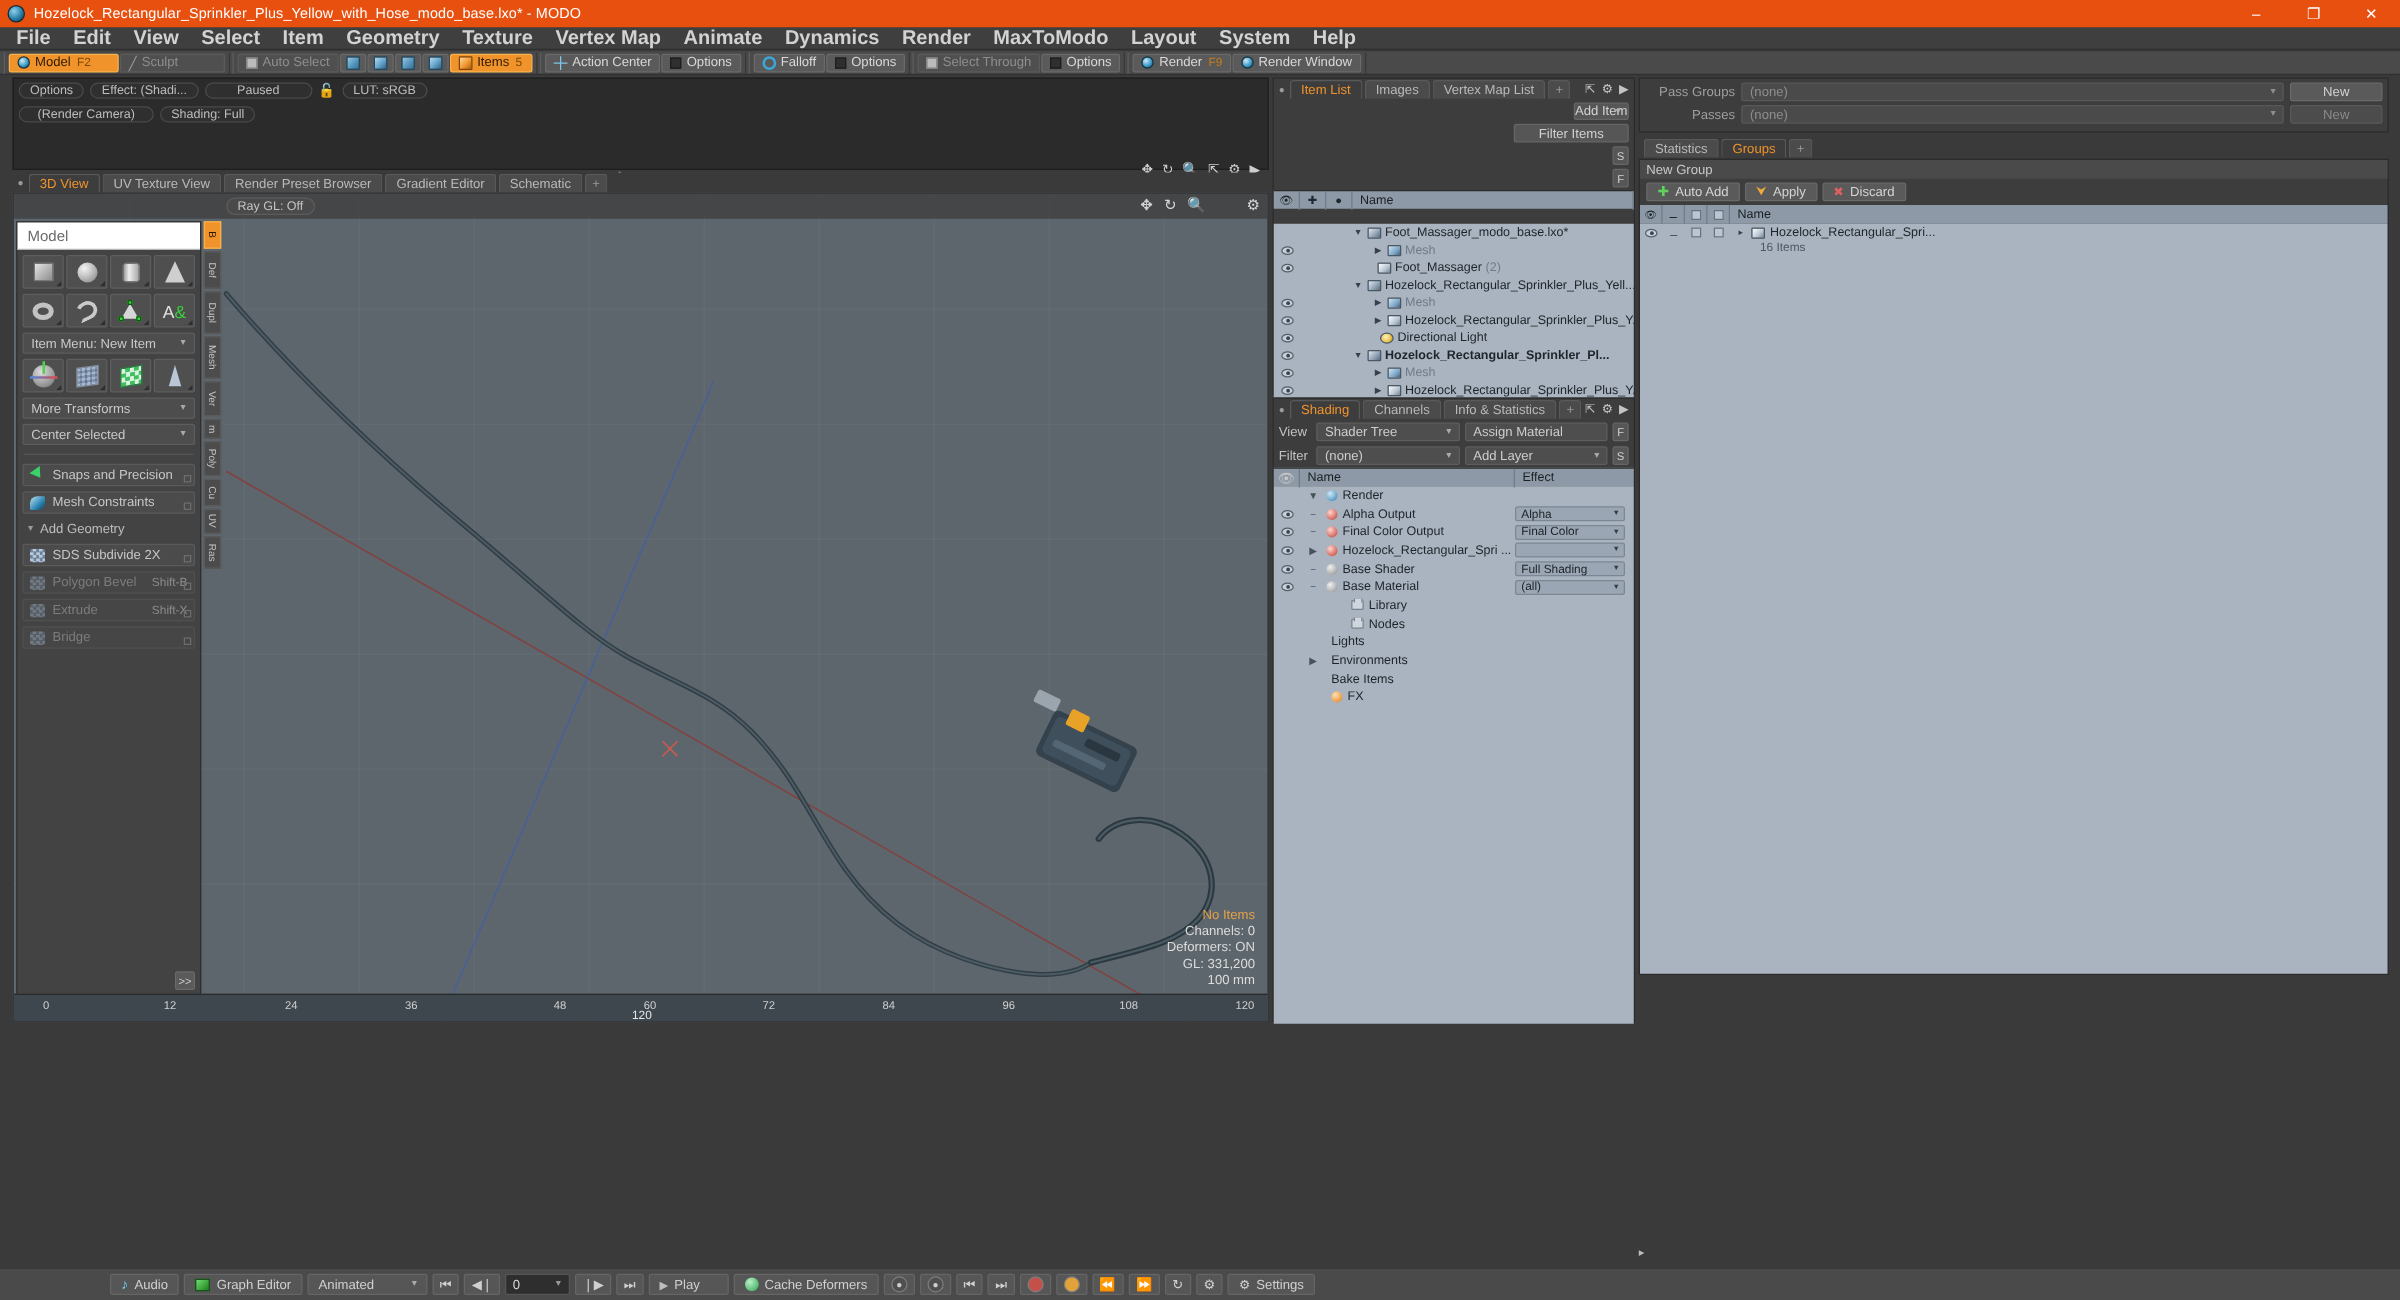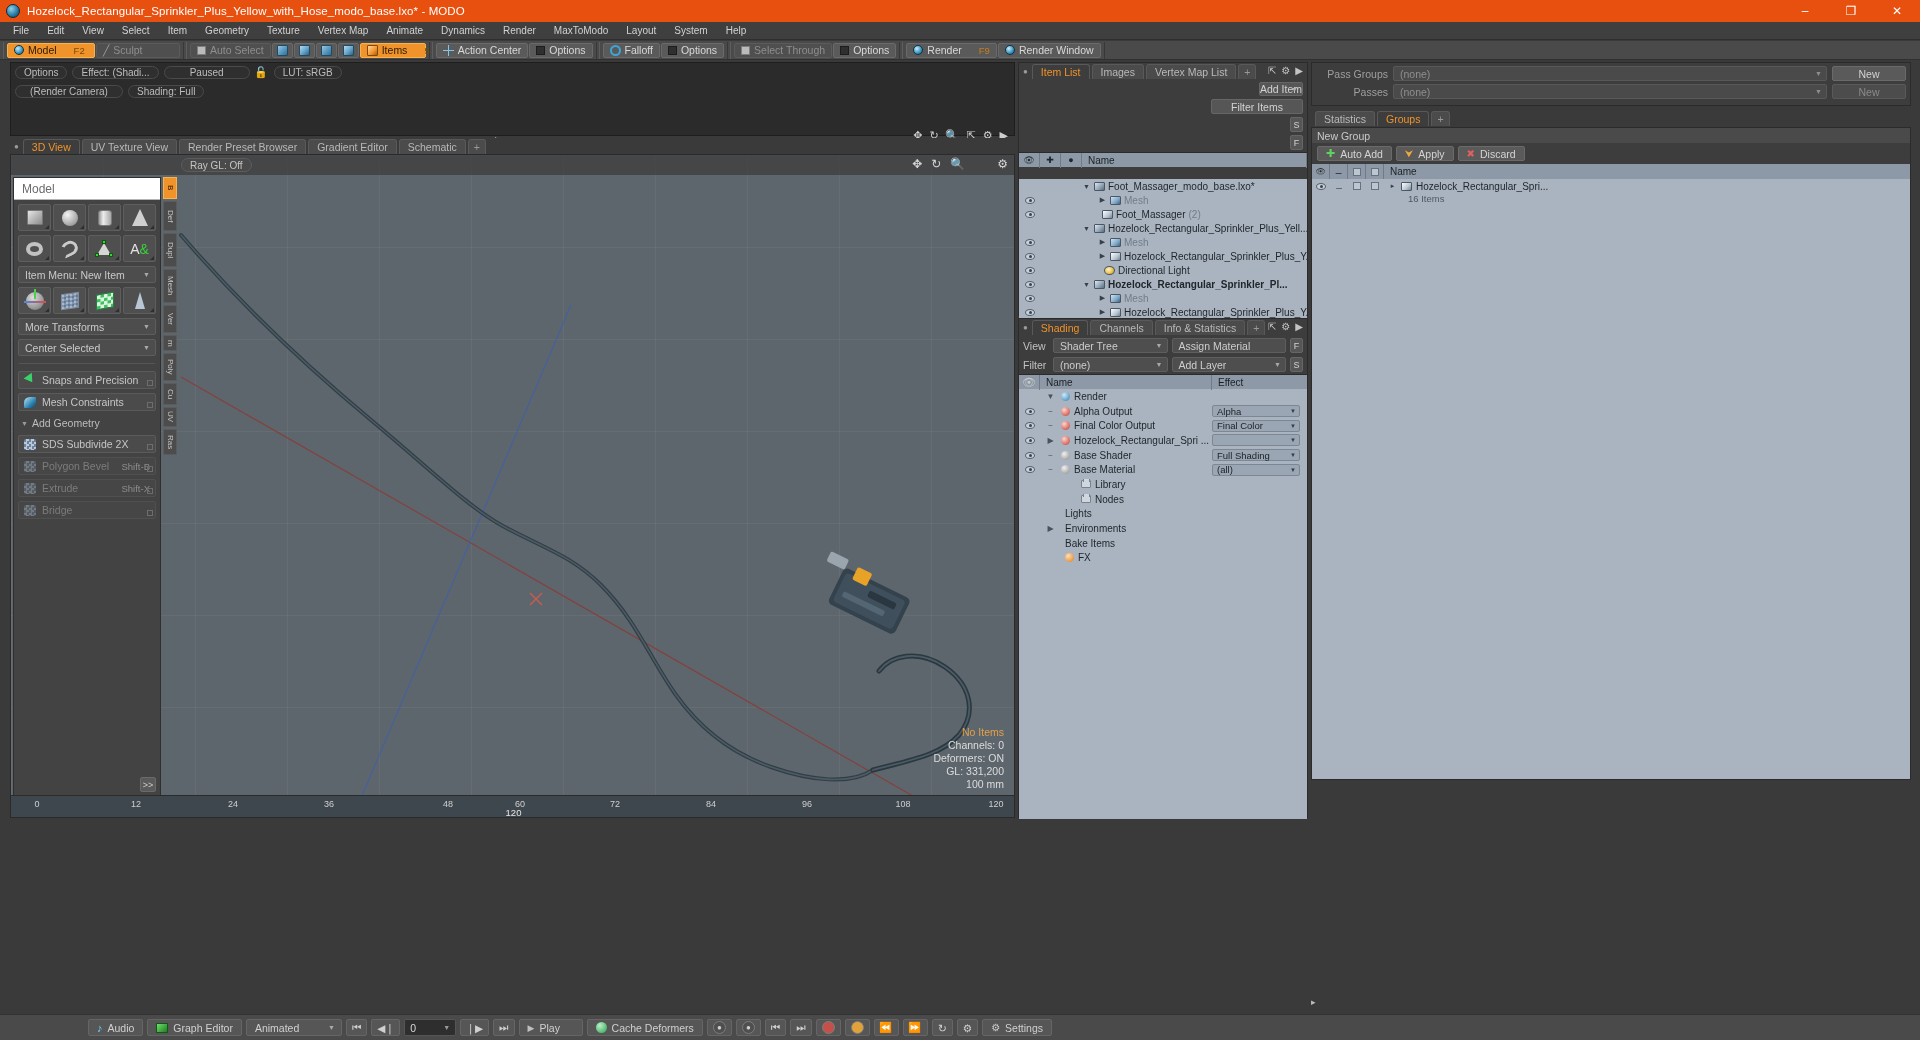--- a/index.html
+++ b/index.html
@@ -26,38 +26,38 @@
   .tb-title { color:#ffffff; font-size:11.5px; letter-spacing:.1px; white-space:nowrap; }
   .tb-buttons { position:absolute; right:0; top:0; height:22px; display:flex; }
   .tb-btn { width:46px; height:22px; display:flex; align-items:center; justify-content:center; color:#fff; font-size:12px; }
 
   
   .menubar {
     position:absolute; left:0; top:22px; width:1920px; height:18px;
     background:#3f3f3f; display:flex; align-items:center; padding-left:4px;
     border-bottom:1px solid #2e2e2e;
   }
-  .menu-item { padding:2px 9px; color:#d2d2d2; font-size:10px; white-space:nowrap; }
+  .menu-item { padding:2px 9px; color:#d2d2d2; font-size:16px; white-space:nowrap;font-weight:bold; }
 
   
   .modebar {
     position:absolute; left:0; top:41px; width:1920px; height:19px;
     background:#4a4a4a; display:flex; align-items:center; gap:2px; padding:0 3px;
     border-bottom:1px solid #303030;
   }
   .tool-group { display:flex; align-items:center; gap:1px; padding:0 3px;
     border-left:1px solid #5d5d5d; border-right:1px solid #383838; height:17px; }
   .tbtn {
     height:15px; display:flex; align-items:center; gap:4px; padding:0 6px;
     background:#5a5a5a; border:1px solid #6a6a6a; border-radius:2px;
     color:#d8d8d8; font-size:10.5px; white-space:nowrap;
   }
   .tbtn.active { background:#f0932b; border-color:#f6b352; color:#2b1a04; }
   .tbtn.dim { color:#8e8e8e; background:#4f4f4f; border-color:#5b5b5b; }
-  .tbtn .hk { color:#c77c1a; font-size:9.5px; margin-left:13px; }
+  .tbtn .hk { color:#c77c1a; font-size:9.5px; margin-left:1px; }
   .tbtn.active .hk { color:#7a4a06; }
   .sq { width:9px; height:9px; background:#bbb; border:1px solid #7d7d7d; flex:none; }
   .sq.dk { background:#2f2f2f; border-color:#1d1d1d; }
   .circ { width:10px;height:10px;border-radius:50%;flex:none;
     background:radial-gradient(circle at 35% 32%, #cfe9f5 0%, #3e9dc9 55%, #17465f 100%); border:1px solid #123445;}
   .cube-ic { width:11px;height:11px;flex:none;
     background:linear-gradient(135deg,#9fc7e0 0%, #5a9cc4 50%, #336e93 100%);
     border:1px solid #23495f; border-radius:1px; }
   .cube-ic.v2 { background:linear-gradient(135deg,#b8d8ec 0%, #6aa9cf 50%, #2c6286 100%); }
   .cube-ic.or { background:linear-gradient(135deg,#ffd9a0 0%, #f0932b 60%, #a65f10 100%); border-color:#7d4708; }

